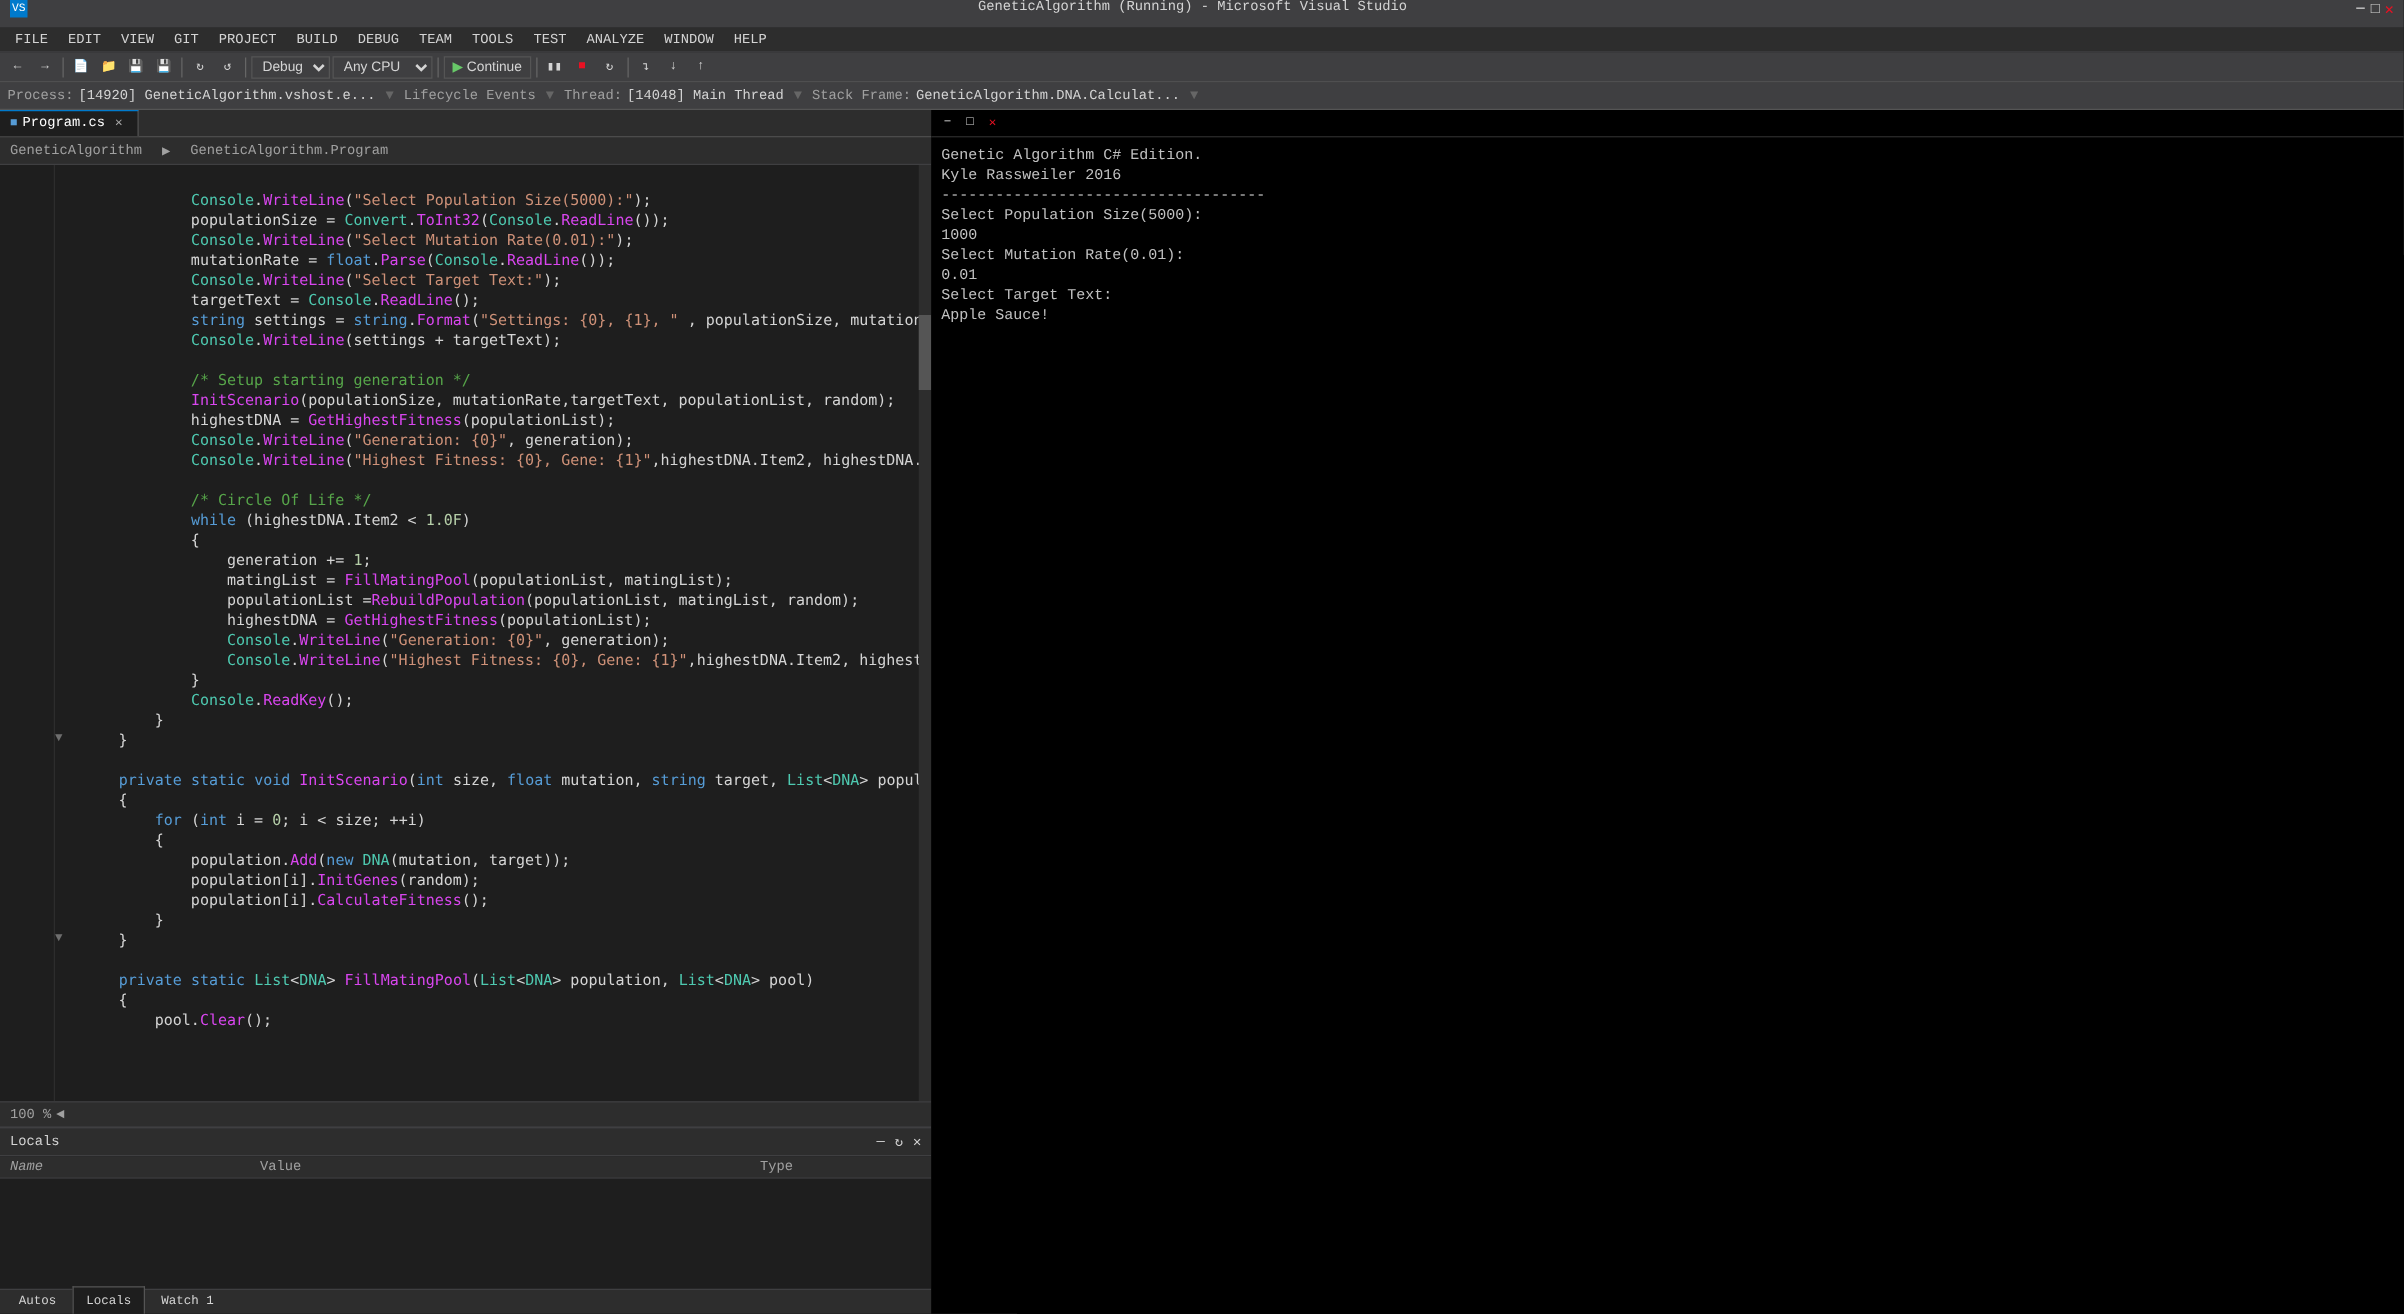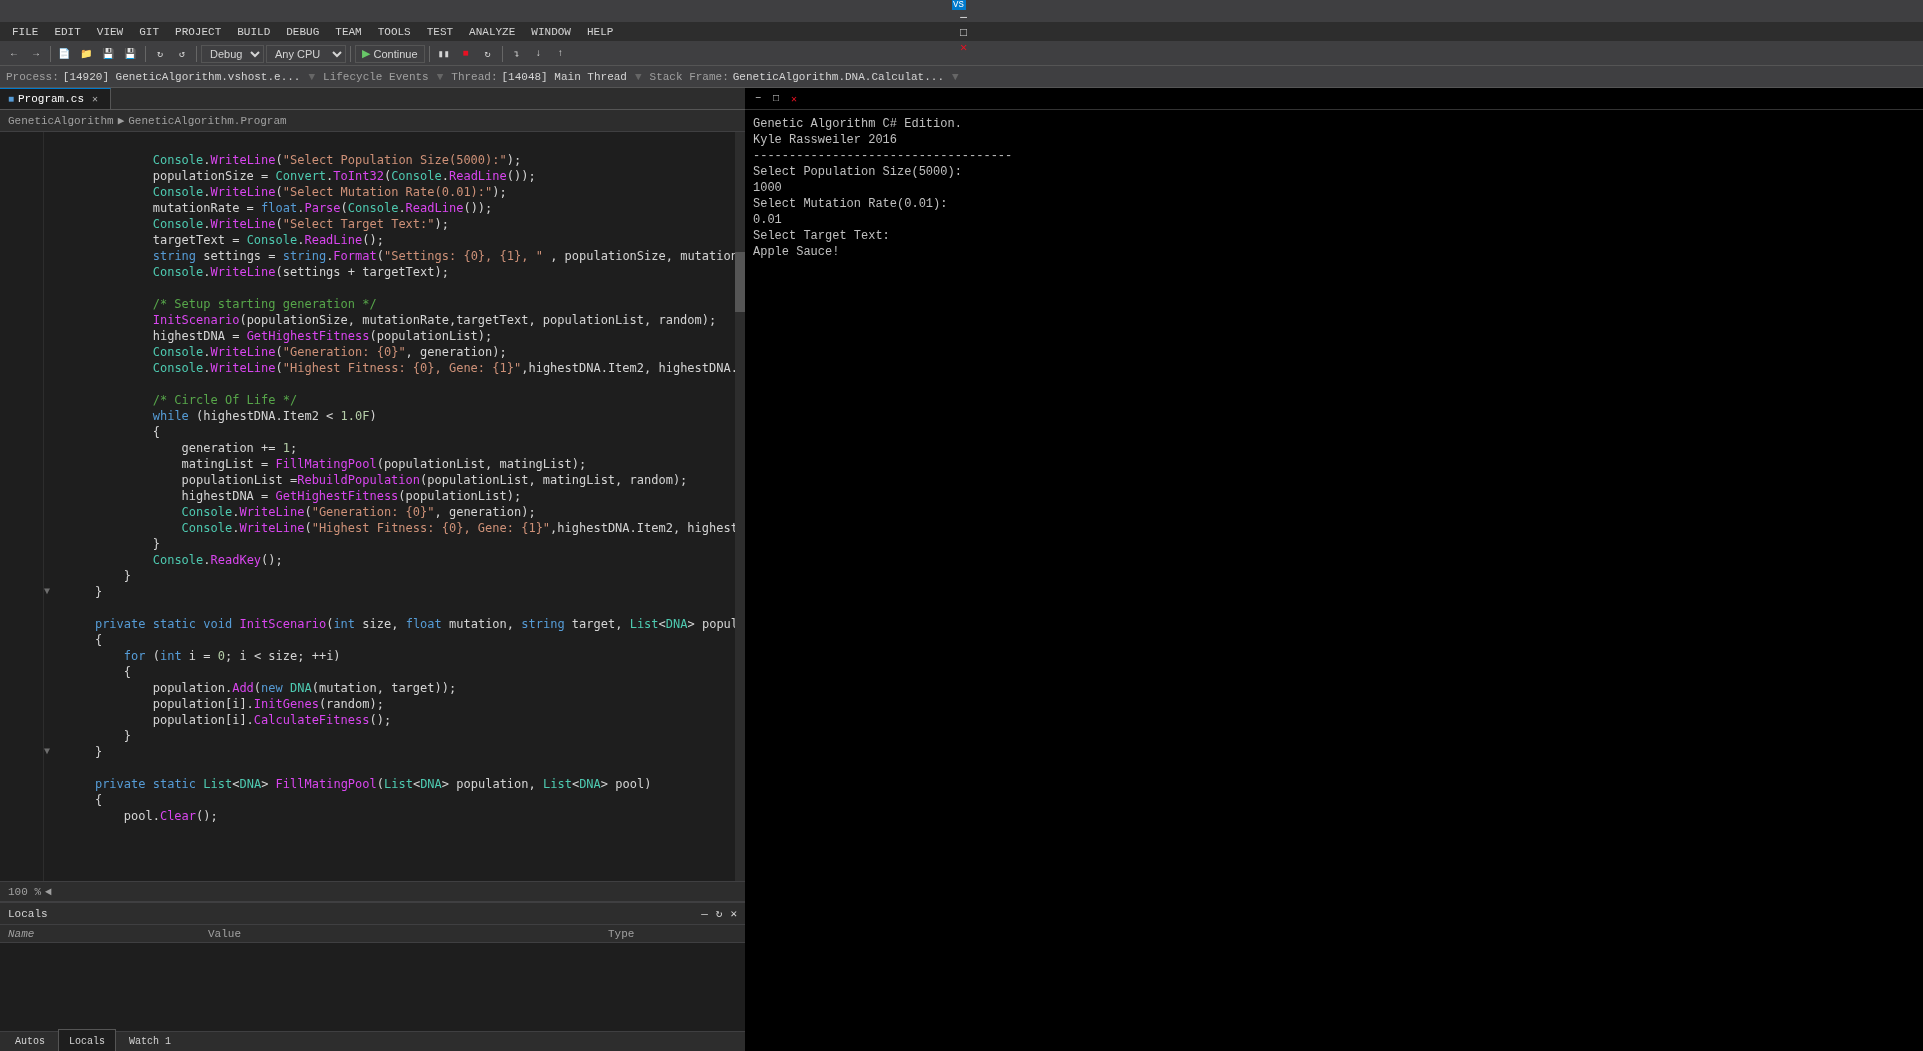--- a/index.html
+++ b/index.html
@@ -11,25 +11,23 @@
       overflow: hidden;
       width: 1923px;
       height: 1051px;
     }
 
     
     .title-bar {
       background: #3f3f41;
       height: 22px;
       display: flex;
-      align-items: center;
       padding: 0 8px;
       color: #d4d4d4;
       font-size: 11px;
-      flex-direction: column;
     }
     .title-bar .title-text {
       flex: 1;
       text-align: center;
     }
     .title-bar-icon {
       width: 14px;
       height: 14px;
       background: #007acc;
       margin-right: 6px;
@@ -160,21 +158,21 @@
 
     
     .breadcrumb {
       height: 22px;
       background: #2d2d2d;
       display: flex;
       align-items: center;
       padding: 0 8px;
       font-size: 11px;
       color: #a0a0a0;
-      gap: 4px;
+      gap: 16px;
       border-bottom: 1px solid #3f3f41;
     }
 
     
     .code-area {
       flex: 1;
       overflow: hidden;
       display: flex;
       background: #1e1e1e;
     }
@@ -354,20 +352,21 @@
       width: 745px;
     }
   </style>
 </head>
 <body>
 
 <div>
 
   <div class="title-bar">
     <span class="title-bar-icon">VS</span>
+    <span class="title-text">GeneticAlgorithm (Running) - Microsoft Visual Studio</span>
     <span style="margin-left:4px;cursor:pointer;font-size:14px;">−</span>
     <span style="margin-left:4px;cursor:pointer;font-size:12px;">□</span>
     <span style="margin-left:4px;cursor:pointer;font-size:12px;color:#e81123;">✕</span>
   </div>
 
   <div class="menu-bar">
     <span class="menu-item">FILE</span>
     <span class="menu-item">EDIT</span>
     <span class="menu-item">VIEW</span>
     <span class="menu-item">GIT</span>

